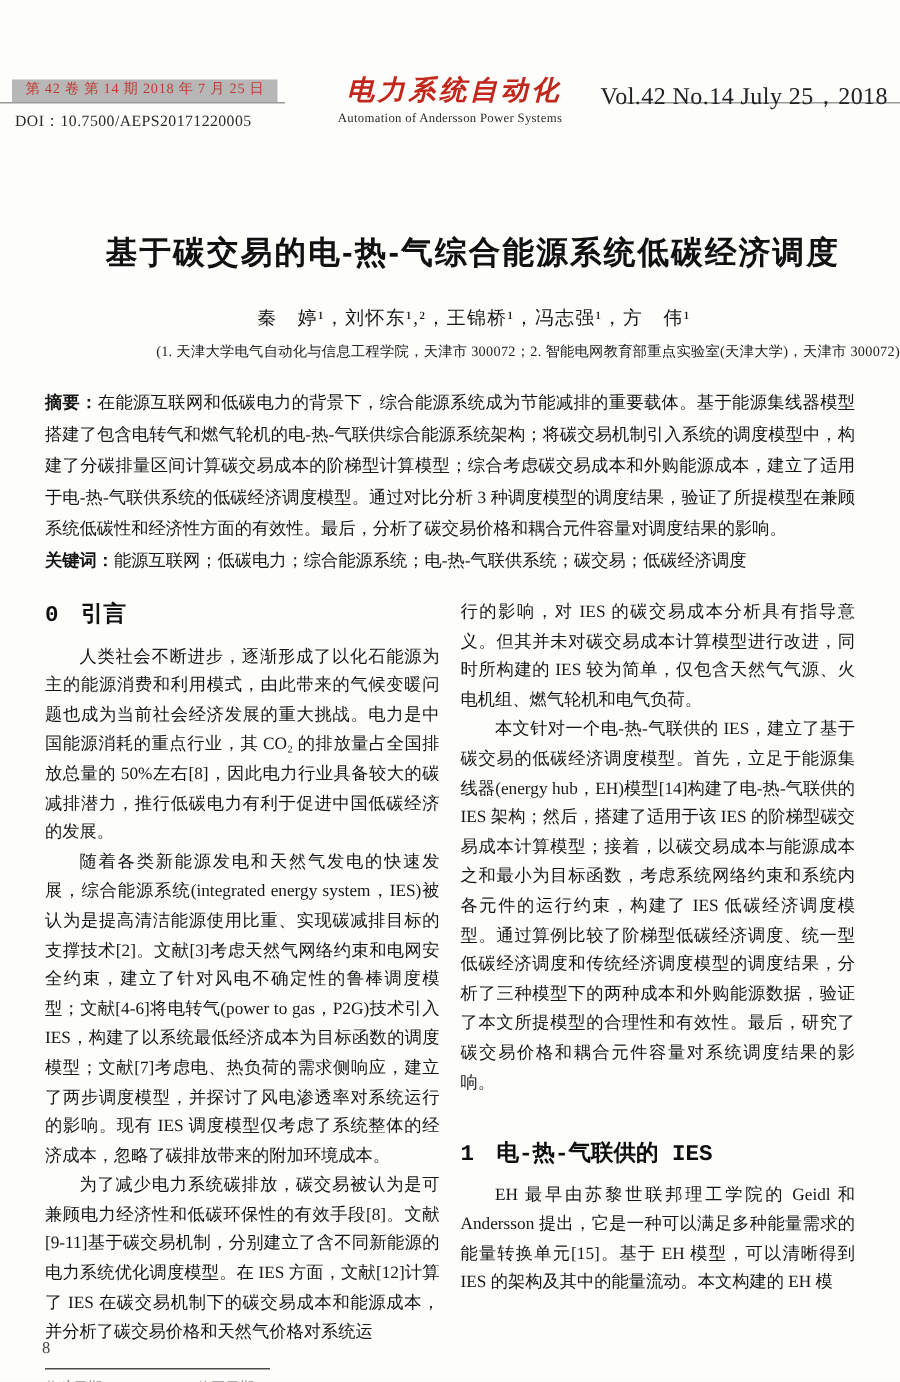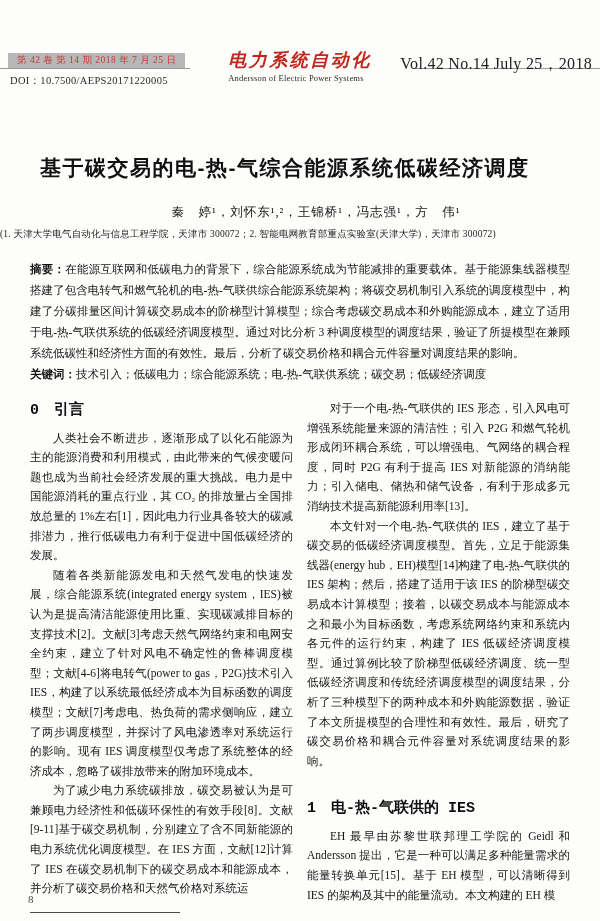--- a/index.html
+++ b/index.html
@@ -21,36 +21,36 @@
   .header-rule.right{right:0;width:185px;}
   .issue-box{
     position:absolute;left:8px;top:7px;
     background:#b7b7b7;color:#c23b33;
     font-size:9.5px;line-height:15px;padding:0 9px;
     letter-spacing:.5px;white-space:nowrap;
   }
   .doi{position:absolute;left:10px;top:28px;font-size:10.5px;color:#2a2a2a;letter-spacing:.3px;}
   .logo{
     position:absolute;left:50%;transform:translateX(-50%);top:2px;
-    text-align:left;background:#fdfdfc;padding:0 8px;z-index:2;
+    text-align:right;background:#fdfdfc;padding:0 8px;z-index:2;
   }
   .logo-cn{
     color:#c2271c;font-size:18px;font-weight:bold;font-style:italic;
     letter-spacing:2.5px;font-family:"Liberation Serif",serif;white-space:nowrap;
   }
   .logo-en{font-size:8.5px;color:#2b2b2b;margin-top:1px;letter-spacing:.2px;}
   .vol{position:absolute;right:8px;top:8px;font-size:16px;color:#222;letter-spacing:.3px;}
   
   .title{
-    margin:52px 40px 0;text-align:left;
+    margin:52px 40px 0;text-align:right;
     font-size:21px;font-weight:bold;letter-spacing:1.5px;
     font-family:"Liberation Sans","DejaVu Sans",sans-serif;color:#111;
   }
   .authors{margin-top:22px;text-align:center;font-size:12.5px;letter-spacing:1px;color:#151515;padding-left:32px;}
-  .affiliation{margin-top:7px;text-align:left;font-size:9.5px;color:#222;letter-spacing:.2px;}
+  .affiliation{margin-top:7px;text-align:right;font-size:9.5px;color:#222;letter-spacing:.2px;}
   
   .abstract-block{margin:18px 30px 0;}
   .abstract-block p{margin:0;font-size:11.5px;line-height:21px;text-align:justify;color:#151515;}
   .lbl{font-weight:bold;font-family:"Liberation Sans","DejaVu Sans",sans-serif;}
   .keywords{margin-top:2px;}
   
   .columns{display:flex;gap:14px;margin:14px 30px 0;}
   .col{width:266px;font-size:11.5px;line-height:19.6px;text-align:justify;color:#161616;}
   .col p{margin:0;text-indent:2em;}
   .section-heading{
@@ -69,50 +69,50 @@
 
 <div class="page">
 
   <div class="header">
     <div class="header-rule left"></div>
     <div class="header-rule right"></div>
     <div class="issue-box">第 42 卷  第 14 期  2018 年 7 月 25 日</div>
     <div class="doi">DOI：10.7500/AEPS20171220005</div>
     <div class="logo">
       <div class="logo-cn">电力系统自动化</div>
-      <div class="logo-en">Andersson of Electric Power Systems</div>
+      <div class="logo-en">Automation of Andersson Power Systems</div>
     </div>
     <div class="vol">Vol.42 No.14 July 25，2018</div>
   </div>
 
   <div class="title">基于碳交易的电-热-气综合能源系统低碳经济调度</div>
   <div class="authors">秦　婷¹，刘怀东¹,²，王锦桥¹，冯志强¹，方　伟¹</div>
   <div class="affiliation">(1. 天津大学电气自动化与信息工程学院，天津市 300072；2. 智能电网教育部重点实验室(天津大学)，天津市 300072)</div>
 
   <div class="abstract-block">
     <p><span class="lbl">摘要：</span><span>在能源互联网和低碳电力的背景下，综合能源系统成为节能减排的重要载体。基于能源集线器模型搭建了包含电转气和燃气轮机的电-热-气联供综合能源系统架构；将碳交易机制引入系统的调度模型中，构建了分碳排量区间计算碳交易成本的阶梯型计算模型；综合考虑碳交易成本和外购能源成本，建立了适用于电-热-气联供系统的低碳经济调度模型。通过对比分析 3 种调度模型的调度结果，验证了所提模型在兼顾系统低碳性和经济性方面的有效性。最后，分析了碳交易价格和耦合元件容量对调度结果的影响。</span></p>
-    <p class="keywords"><span class="lbl">关键词：</span><span>技术引入；低碳电力；综合能源系统；电-热-气联供系统；碳交易；低碳经济调度</span></p>
+    <p class="keywords"><span class="lbl">关键词：</span><span>能源互联网；低碳电力；综合能源系统；电-热-气联供系统；碳交易；低碳经济调度</span></p>
   </div>
 
   <div class="columns">
 
     <div class="col">
       <div class="section-heading">0　引言</div>
-      <p>人类社会不断进步，逐渐形成了以化石能源为主的能源消费和利用模式，由此带来的气候变暖问题也成为当前社会经济发展的重大挑战。电力是中国能源消耗的重点行业，其 CO₂ 的排放量占全国排放总量的 1%左右[1]，因此电力行业具备较大的碳减排潜力，推行低碳电力有利于促进中国低碳经济的发展。</p>
+      <p>人类社会不断进步，逐渐形成了以化石能源为主的能源消费和利用模式，由此带来的气候变暖问题也成为当前社会经济发展的重大挑战。电力是中国能源消耗的重点行业，其 CO₂ 的排放量占全国排放总量的 50%左右[8]，因此电力行业具备较大的碳减排潜力，推行低碳电力有利于促进中国低碳经济的发展。</p>
       <p>随着各类新能源发电和天然气发电的快速发展，综合能源系统(integrated energy system，IES)被认为是提高清洁能源使用比重、实现碳减排目标的支撑技术[2]。文献[3]考虑天然气网络约束和电网安全约束，建立了针对风电不确定性的鲁棒调度模型；文献[4-6]将电转气(power to gas，P2G)技术引入 IES，构建了以系统最低经济成本为目标函数的调度模型；文献[7]考虑电、热负荷的需求侧响应，建立了两步调度模型，并探讨了风电渗透率对系统运行的影响。现有 IES 调度模型仅考虑了系统整体的经济成本，忽略了碳排放带来的附加环境成本。</p>
       <p>为了减少电力系统碳排放，碳交易被认为是可兼顾电力经济性和低碳环保性的有效手段[8]。文献[9-11]基于碳交易机制，分别建立了含不同新能源的电力系统优化调度模型。在 IES 方面，文献[12]计算了 IES 在碳交易机制下的碳交易成本和能源成本，并分析了碳交易价格和天然气价格对系统运</p>
       <div class="fn-rule"></div>
       <div class="fn">
         <p>收稿日期：2017-12-20；修回日期：2018-02-10。</p>
 
       </div>
     </div>
 
     <div class="col">
-      <p>对于一个电-热-气联供的 IES 形态，引入风电可增强系统能量来源的清洁性；引入 P2G 和燃气轮机形成闭环耦合系统，可以增强电、气网络的耦合程度，同时 P2G 有利于提高 IES 对新能源的消纳能力；引入储电、储热和储气设备，有利于形成多元消纳技术提高新能源利用率[13]。</p>
+      <p style="text-indent:0;">行的影响，对 IES 的碳交易成本分析具有指导意义。但其并未对碳交易成本计算模型进行改进，同时所构建的 IES 较为简单，仅包含天然气气源、火电机组、燃气轮机和电气负荷。</p>
       <p>本文针对一个电-热-气联供的 IES，建立了基于碳交易的低碳经济调度模型。首先，立足于能源集线器(energy hub，EH)模型[14]构建了电-热-气联供的 IES 架构；然后，搭建了适用于该 IES 的阶梯型碳交易成本计算模型；接着，以碳交易成本与能源成本之和最小为目标函数，考虑系统网络约束和系统内各元件的运行约束，构建了 IES 低碳经济调度模型。通过算例比较了阶梯型低碳经济调度、统一型低碳经济调度和传统经济调度模型的调度结果，分析了三种模型下的两种成本和外购能源数据，验证了本文所提模型的合理性和有效性。最后，研究了碳交易价格和耦合元件容量对系统调度结果的影响。</p>
       <div class="section-heading mid">1　电-热-气联供的 IES</div>
       <p>EH 最早由苏黎世联邦理工学院的 Geidl 和 Andersson 提出，它是一种可以满足多种能量需求的能量转换单元[15]。基于 EH 模型，可以清晰得到 IES 的架构及其中的能量流动。本文构建的 EH 模</p>
     </div>
 
   </div>
 
   <div class="page-number">8</div>
 
 </div>

